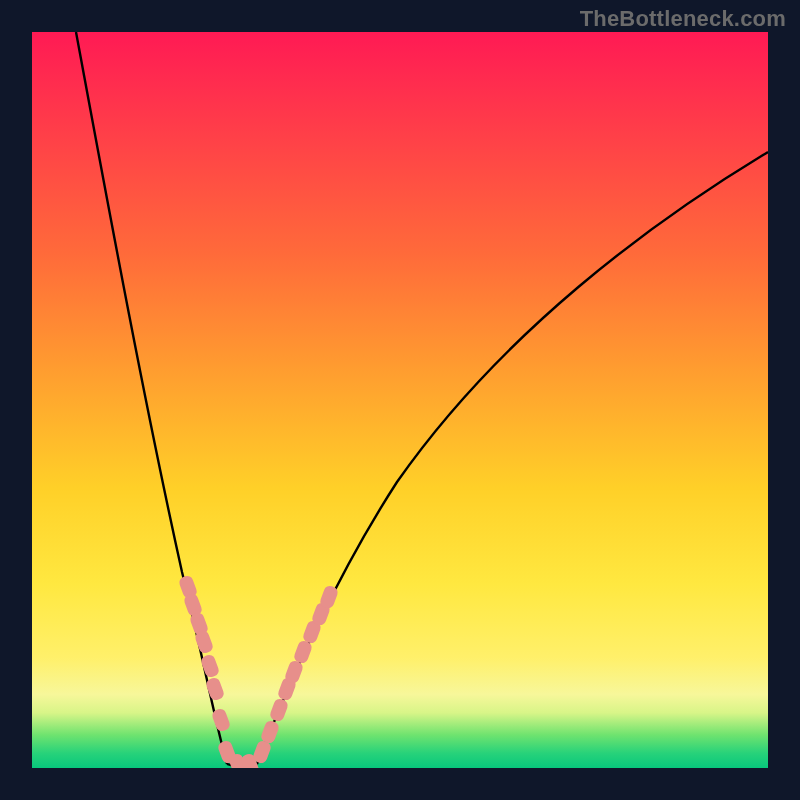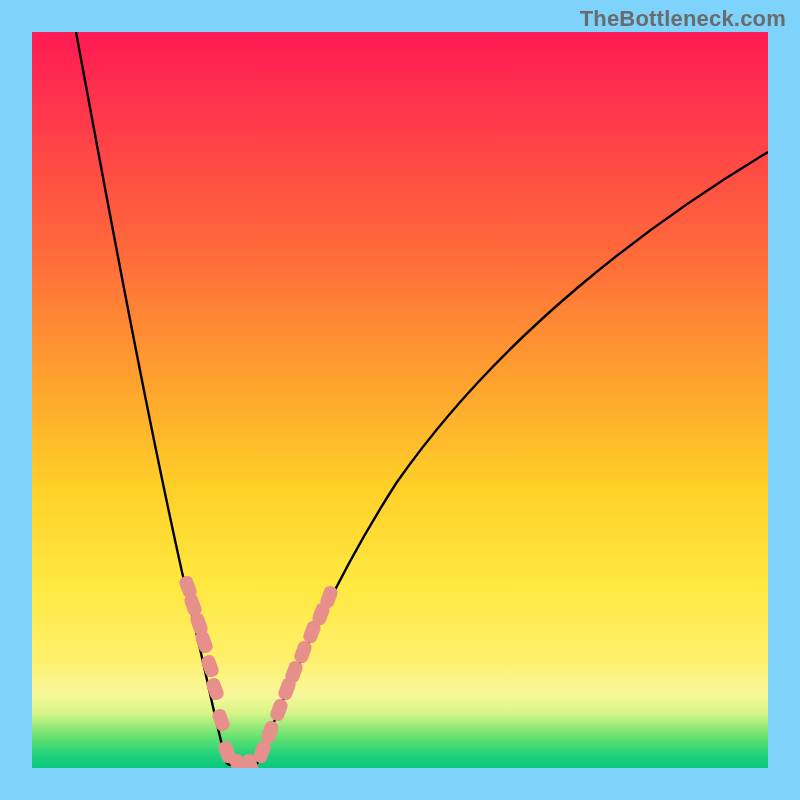--- a/index.html
+++ b/index.html
@@ -10,21 +10,21 @@
     background: #000;
     overflow: hidden;
     font-family: Arial, sans-serif;
   }
   .frame {
     position: absolute;
     top: 0;
     left: 0;
     width: 800px;
     height: 800px;
-    background: #7dd3fc;
+    background: #0f172a;
   }
   .plot-area {
     position: absolute;
     top: 32px;
     left: 32px;
     width: 736px;
     height: 736px;
     overflow: hidden;
   }
   .gradient {

